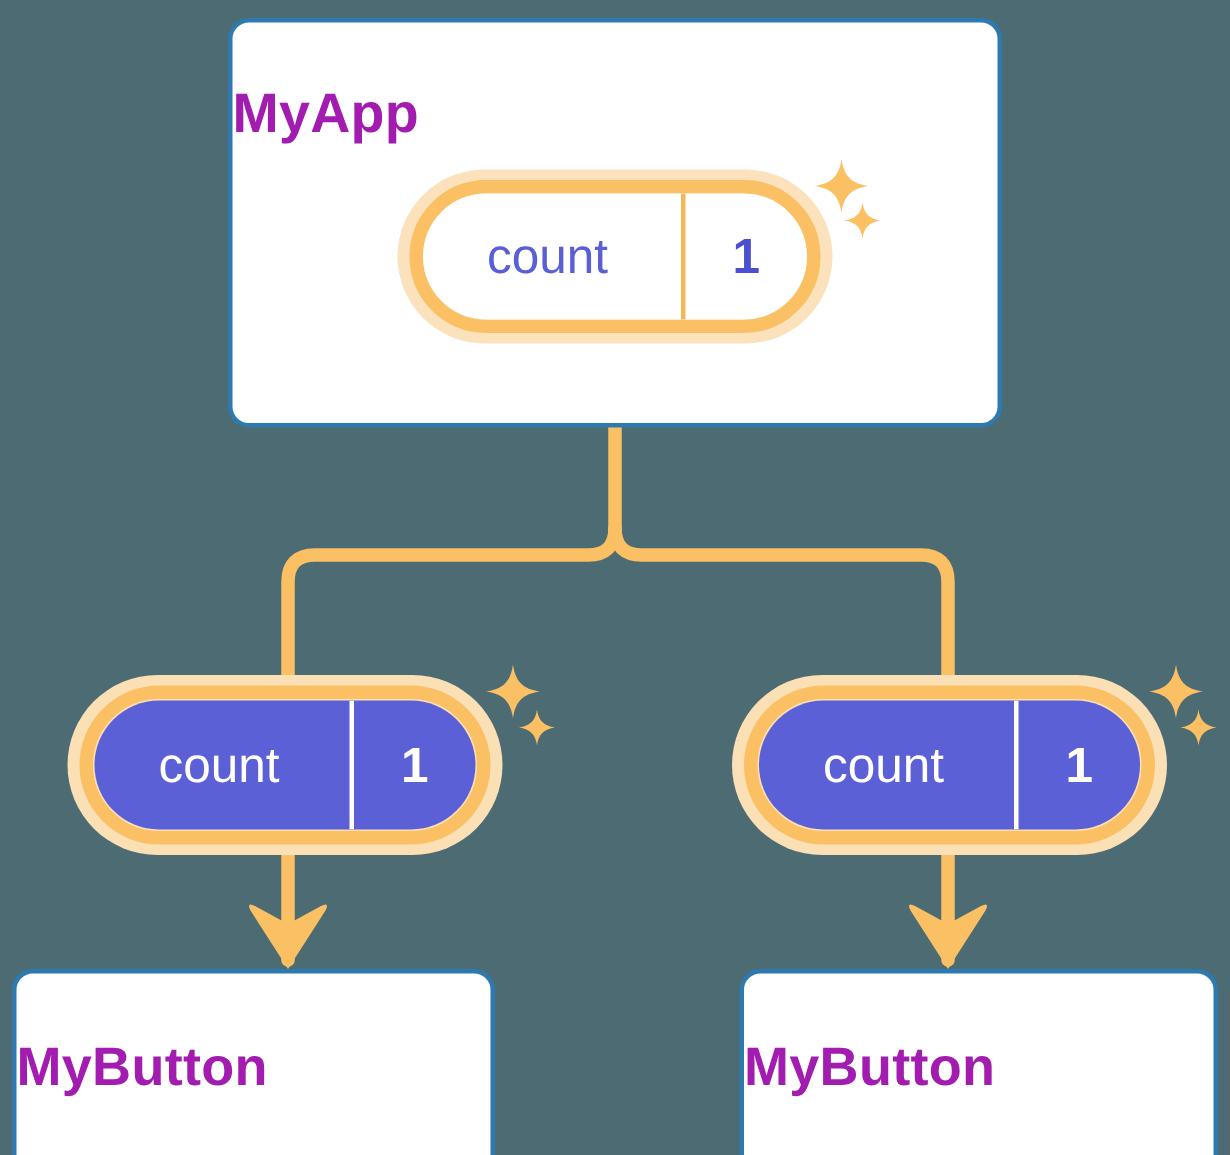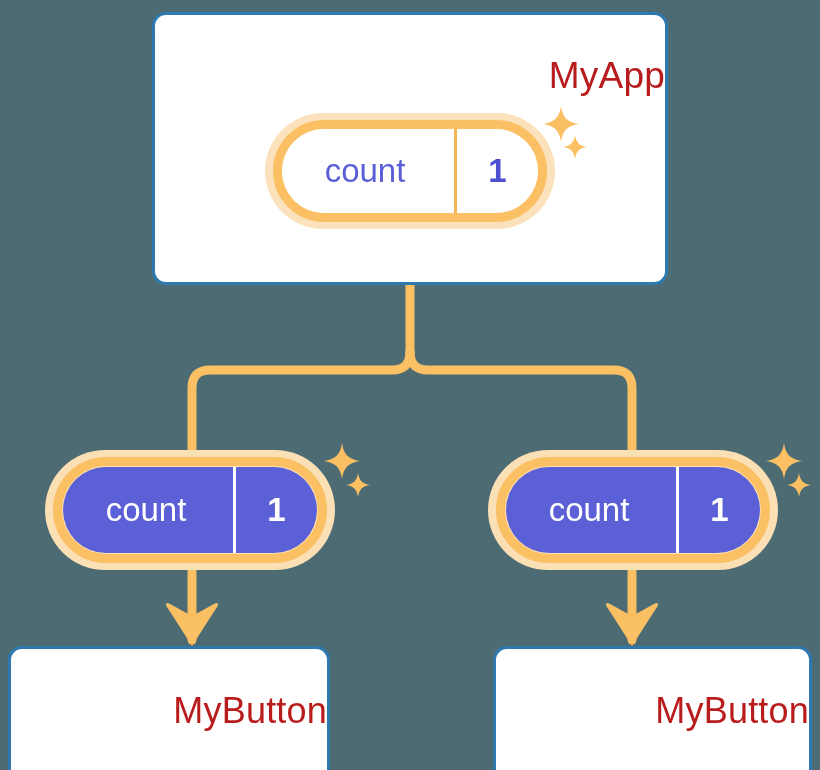--- a/index.html
+++ b/index.html
@@ -19,23 +19,23 @@
   .card{
     position:absolute;
     background:#ffffff;
     border:3px solid #2e7ab0;
     border-radius:14px;
     box-sizing:border-box;
     z-index:3;
   }
   .card-title{
     position:absolute;left:0;right:0;
-    text-align:right;
-    color:#b91c1c;
-    font-weight:400;
+    text-align:left;
+    color:#a21caf;
+    font-weight:700;
     letter-spacing:.2px;
   }
 
   #app-card{left:152px;top:12px;width:516px;height:273px;}
   #app-card .card-title{top:40px;font-size:37px;}
 
   .btn-card{height:155px;}
   #btn-card-left{left:8px;top:646px;width:322px;}
   #btn-card-right{left:493px;top:646px;width:319px;}
   .btn-card .card-title{top:41px;font-size:36px;}

